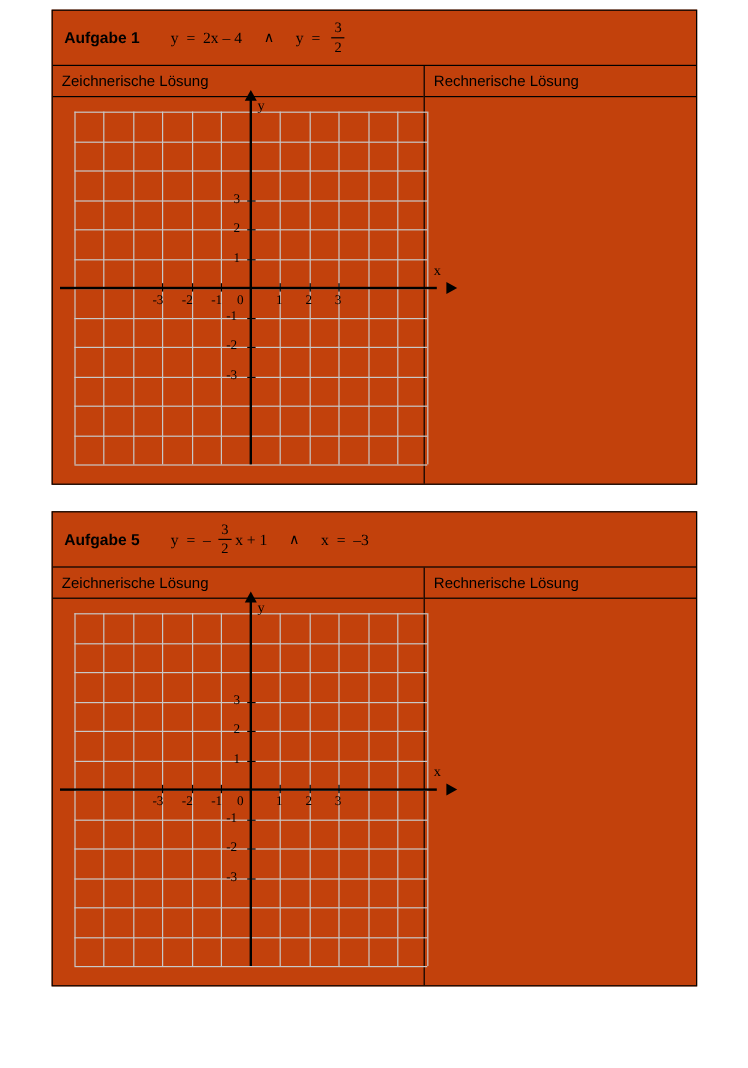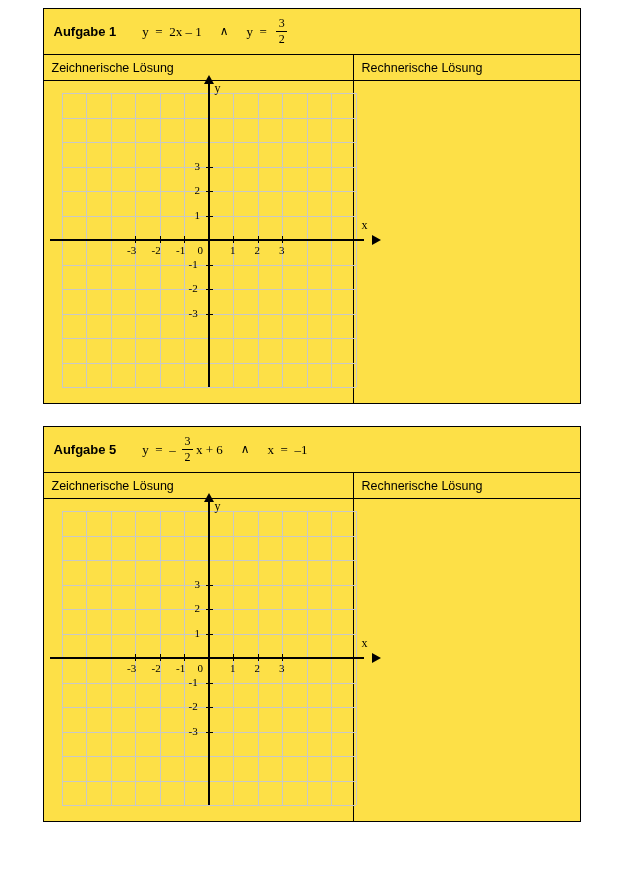--- a/index.html
+++ b/index.html
@@ -19,21 +19,21 @@
     height: 890px;
     position: relative;
     box-sizing: border-box;
     padding: 8px 8px 0 8px;
   }
   .task-box {
     border: 1px solid #000;
     box-sizing: border-box;
     width: 538px;
     margin: 0 auto;
-    background: #fde047;
+    background: #c2410c;
   }
   .task-box.first { margin-bottom: 22px; }
 
   .task-header {
     height: 46px;
     border-bottom: 1px solid #000;
     display: flex;
     align-items: center;
     padding-left: 10px;
     box-sizing: border-box;
@@ -180,21 +180,21 @@
 </style>
 </head>
 <body>
 
 <div class="page">
 
   <div class="task-box first">
     <div class="task-header">
       <span class="task-title">Aufgabe 1</span>
       <span class="equation">
-        <span class="eq-part">y  =  2x – 1</span>
+        <span class="eq-part">y  =  2x – 4</span>
         <span class="conj">∧</span>
         <span class="eq-part">y  =  </span>
         <span class="frac">
           <span class="num">3</span>
           <span class="bar"></span>
           <span class="den">2</span>
         </span>
       </span>
     </div>
 
@@ -275,23 +275,23 @@
   <div class="task-box">
     <div class="task-header">
       <span class="task-title">Aufgabe 5</span>
       <span class="equation">
         <span class="eq-part">y  =  – </span>
         <span class="frac">
           <span class="num">3</span>
           <span class="bar"></span>
           <span class="den">2</span>
         </span>
-        <span class="eq-part">x + 6</span>
+        <span class="eq-part">x + 1</span>
         <span class="conj">∧</span>
-        <span class="eq-part">x  =  –1</span>
+        <span class="eq-part">x  =  –3</span>
       </span>
     </div>
 
     <div class="columns">
       <div class="col-left">
         <div class="col-head">Zeichnerische Lösung</div>
         <div class="col-body-left">
           <div class="coord">
             <div class="grid" style="width: 294px; height: 294px;">
                 <div class="gridline-v" style="left: 0px;"></div>

